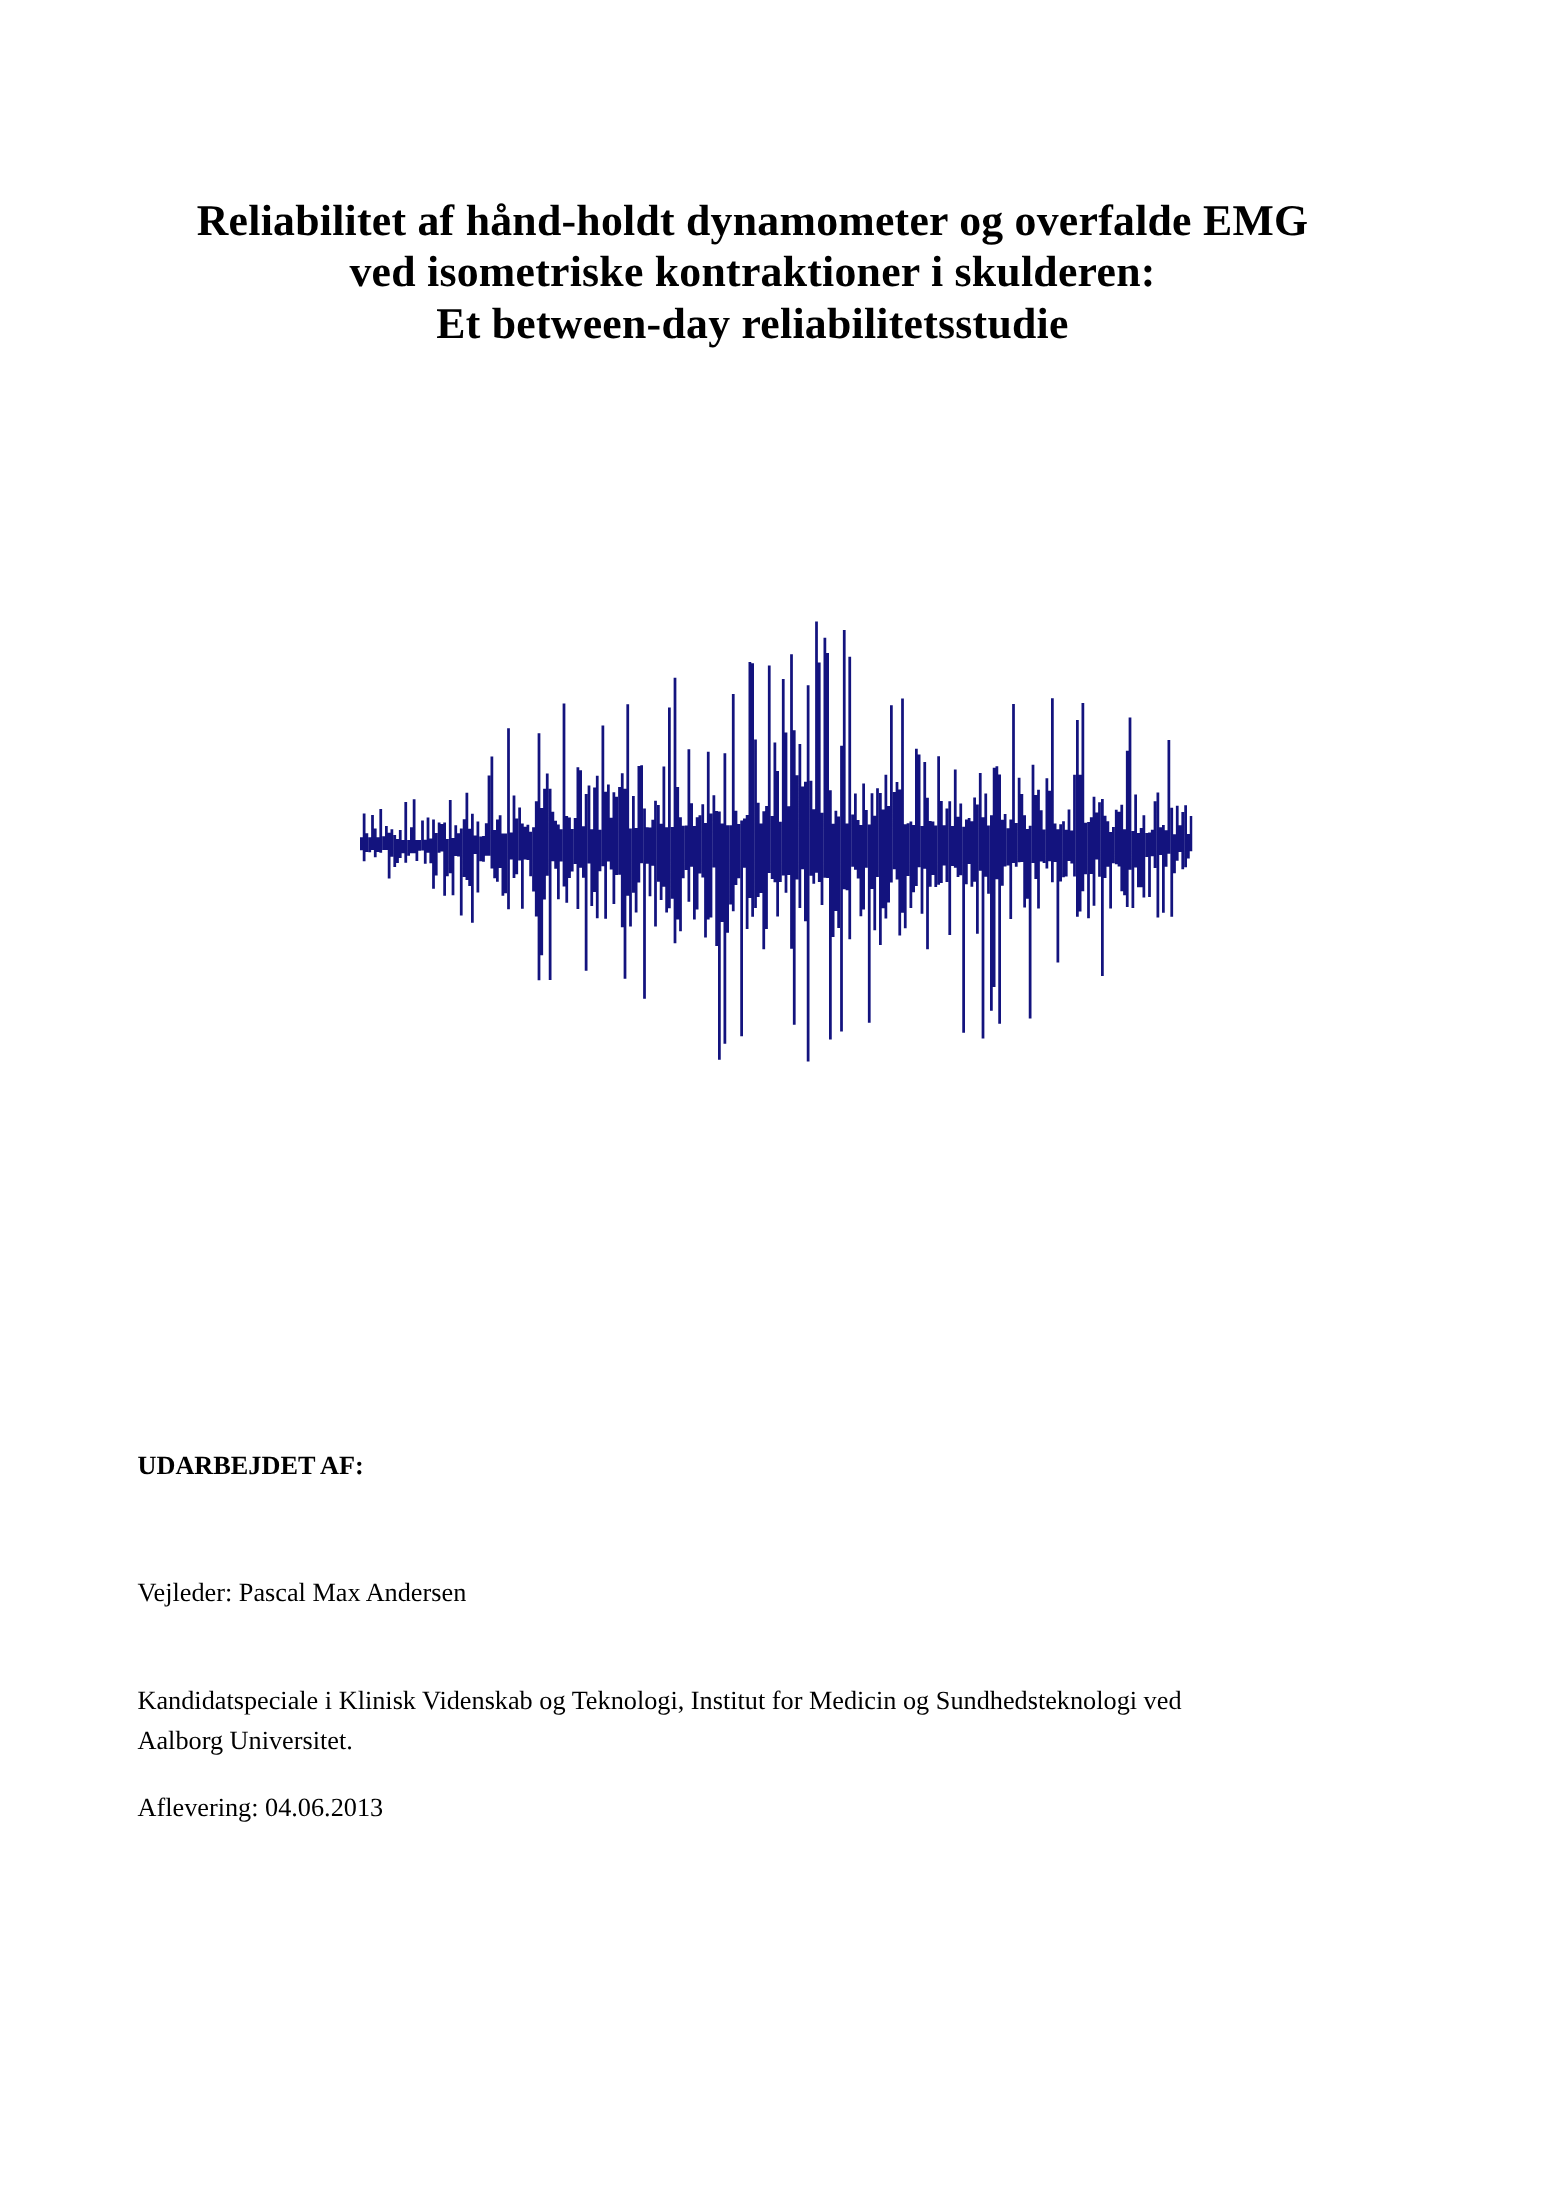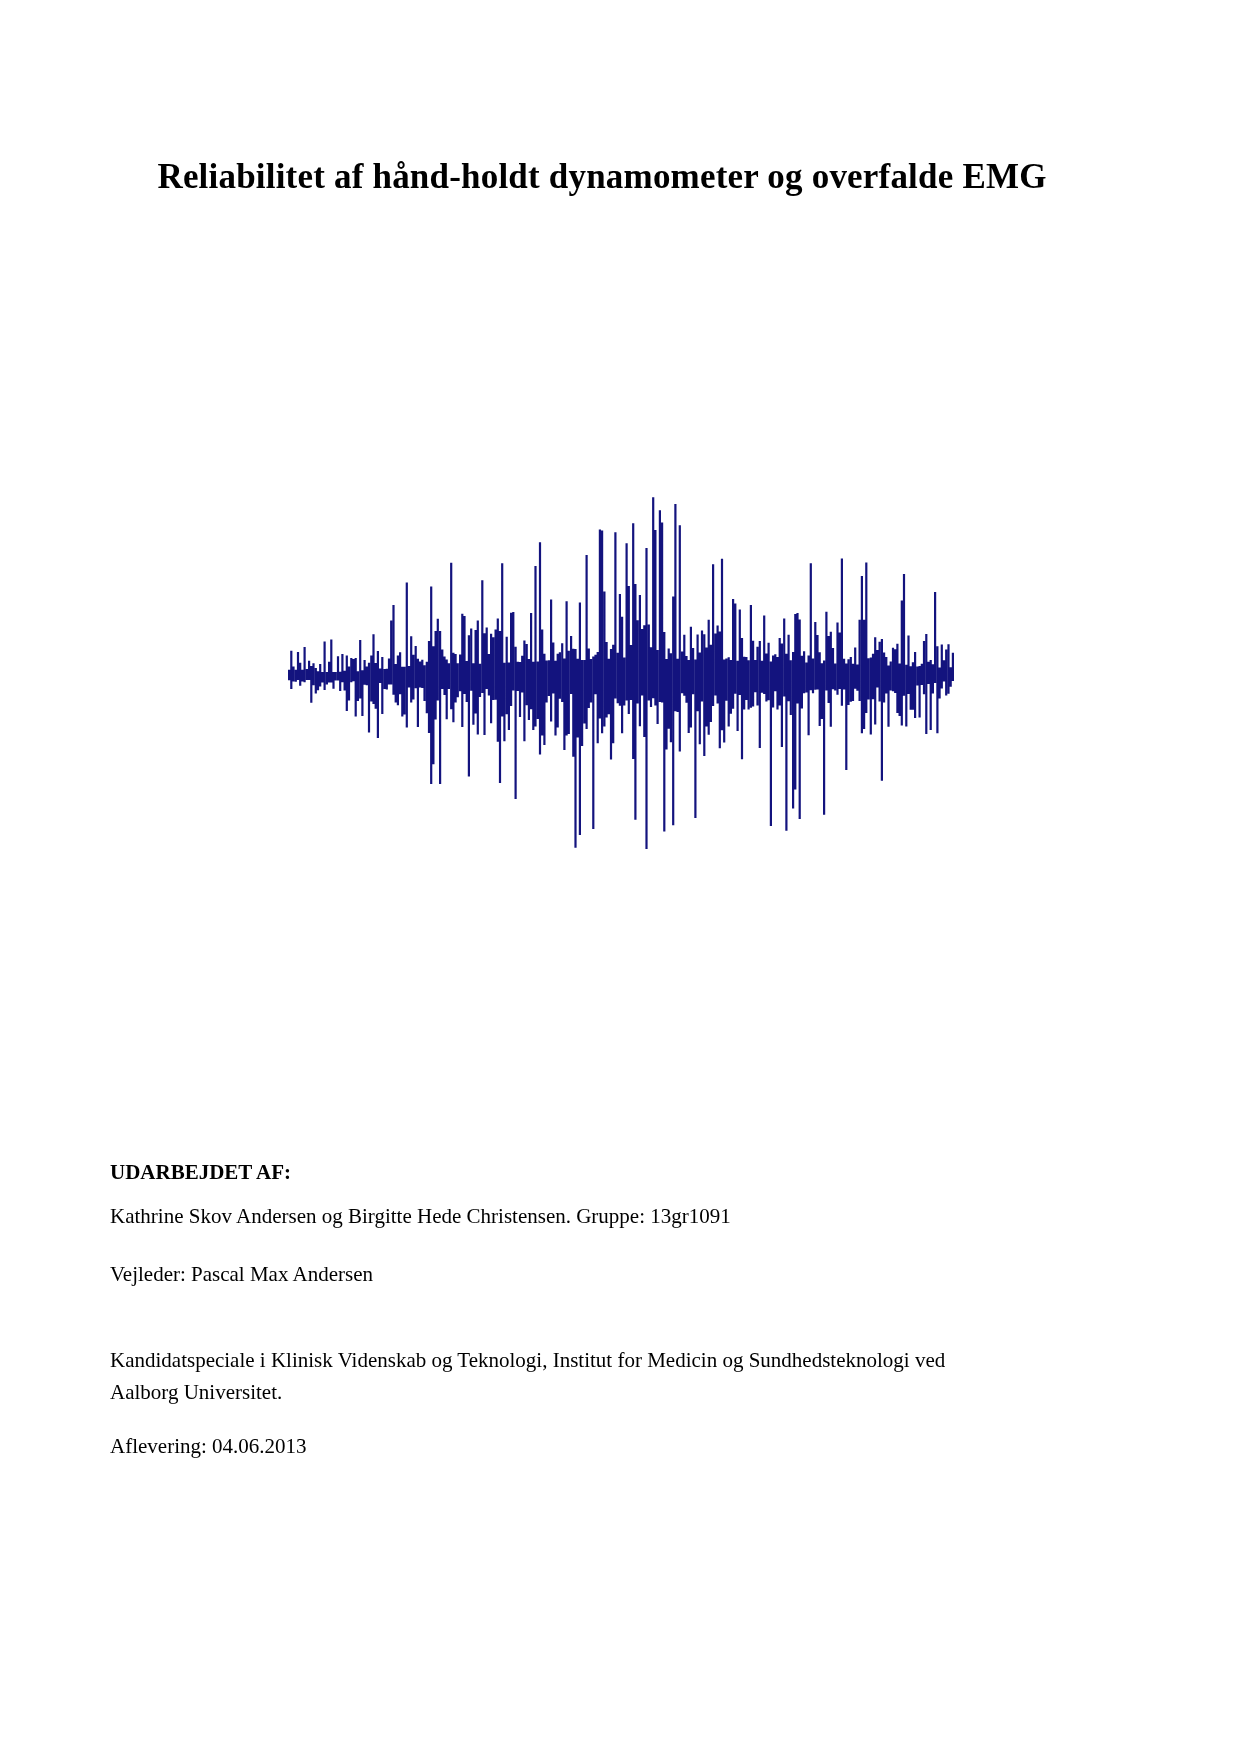--- a/index.html
+++ b/index.html
@@ -48,30 +48,31 @@
   .l-inst2       { top: 1361px; text-align: center; }
   .l-submission  { top: 1415px; }
 </style>
 </head>
 <body>
 
 <div class="page">
 
   <div class="title-block">
     <div>Reliabilitet af hånd-holdt dynamometer og overfalde EMG</div>
+    <div>ved isometriske kontraktioner i skulderen:</div>
+    <div>Et between-day reliabilitetsstudie</div>
   </div>
 
   <div class="waveform-wrap">
     <svg id="emg-svg" viewBox="0 0 666 380" preserveAspectRatio="none">
       <path id="emg-path" fill="none" stroke-width="2.2" d="M1.1 179.7V190.2M3.3 160.7V199.0M5.5 176.6V191.6M7.8 179.8V191.8M10.0 161.9V190.0M12.2 172.7V195.7M14.4 179.8V191.6M16.6 157.1V192.2M18.9 178.9V190.0M21.1 170.7V190.0M23.3 176.1V212.8M25.5 173.3V195.3M27.8 178.0V203.5M30.0 181.2V200.3M32.2 174.0V196.4M34.4 182.0V192.5M36.6 151.5V200.1M38.9 182.0V194.5M41.1 171.7V192.5M43.3 149.4V192.5M45.5 182.0V198.8M47.7 181.9V190.5M50.0 166.3V190.4M52.2 181.8V200.9M54.4 164.0V192.2M56.6 180.7V200.6M58.8 165.6V220.9M61.0 176.4V210.4M63.3 168.0V192.2M65.5 169.1V191.2M67.7 167.9V226.5M69.9 181.2V211.0M72.2 150.0V208.5M74.4 180.3V226.1M76.6 170.1V194.8M78.8 176.6V195.2M81.0 172.8V242.4M83.3 165.4V211.6M85.5 144.2V214.0M87.7 173.0V218.8M89.9 161.0V248.1M92.1 178.4V193.1M94.3 167.1V224.0M96.6 179.1V199.0M98.8 178.7V199.4M101.0 168.5V194.5M103.2 130.4V194.6M105.5 115.1V204.7M107.7 173.9V212.5M109.9 165.6V215.3M112.1 162.2V204.3M114.3 176.8V226.6M116.5 176.8V224.5M118.8 92.5V237.4M121.0 175.9V197.5M123.2 146.3V212.4M125.4 164.7V209.4M127.7 155.9V198.3M129.9 168.8V237.0M132.1 171.4V197.5M134.3 169.7V198.0M136.5 175.3V210.9M138.8 171.7V223.2M141.0 151.0V243.1M143.2 96.5V294.1M145.4 156.3V274.2M147.6 141.0V229.6M149.8 128.7V210.5M152.1 140.9V293.9M154.3 159.4V199.0M156.5 166.5V204.9M158.7 169.6V229.3M160.9 173.3V199.1M163.2 72.7V219.2M165.4 162.8V232.2M167.6 164.0V212.4M169.8 173.2V207.2M172.1 164.4V201.2M174.3 123.7V237.1M176.5 126.1V204.1M178.7 171.0V212.1M180.9 145.2V286.6M183.2 138.4V200.8M185.4 173.3V234.7M187.6 139.9V223.6M189.8 130.5V244.6M192.0 173.8V207.0M194.3 90.3V203.0M196.5 143.3V245.0M198.7 137.5V199.1M200.9 164.1V205.5M203.1 143.7V233.2M205.3 147.3V210.0M207.6 139.6V209.8M209.8 128.5V251.7M212.0 141.0V293.0M214.2 73.3V226.5M216.4 172.8V251.2M218.7 146.8V224.2M220.9 172.4V240.0M223.1 122.7V215.9M225.3 122.1V200.6M227.6 156.7V309.0M229.8 171.8V200.9M232.0 172.0V227.0M234.2 165.8V202.6M236.4 150.6V251.2M238.7 154.0V215.3M240.9 168.9V229.9M243.1 123.1V219.3M245.3 171.7V239.9M247.5 76.0V236.6M249.8 171.6V228.9M252.0 52.2V264.5M254.2 139.6V245.5M256.4 163.7V255.0M258.6 170.6V212.5M260.9 170.3V206.0M263.1 109.4V231.4M265.3 152.6V203.4M267.5 170.7V245.6M269.7 163.7V237.5M271.9 162.2V208.7M274.2 153.3V212.0M276.4 168.4V260.0M278.6 111.3V245.5M280.8 160.7V244.0M283.1 146.1V203.9M285.3 158.7V266.8M287.5 159.1V357.8M289.7 168.7V247.6M291.9 112.5V345.0M294.1 170.1V256.1M296.4 170.1V233.6M298.6 65.1V239.0M300.8 158.6V218.0M303.0 169.1V212.5M305.3 166.4V338.9M307.5 164.8V204.2M309.7 162.0V253.2M311.9 39.5V228.4M314.1 40.6V243.3M316.4 101.6V236.4M318.6 152.1V227.5M320.8 168.8V224.3M323.0 159.0V269.4M325.2 154.8V253.2M327.4 42.3V208.4M329.7 162.8V213.2M331.9 103.9V215.7M334.1 126.7V243.2M336.3 167.4V215.6M338.6 53.2V210.4M340.8 96.0V224.1M343.0 155.0V210.0M345.2 33.3V269.0M347.4 94.1V329.7M349.6 130.2V213.6M351.9 105.1V236.3M354.1 139.1V205.4M356.3 135.3V247.0M358.5 58.1V359.1M360.8 134.5V210.5M363.0 157.3V216.9M365.2 7.2V208.2M367.4 40.0V215.6M369.6 160.1V233.9M371.9 20.2V212.1M374.1 32.4V212.4M376.3 142.1V341.5M378.5 168.9V259.5M380.7 158.5V238.7M382.9 163.2V252.3M385.2 106.6V335.2M387.4 14.0V221.3M389.6 168.8V222.1M391.8 35.3V261.4M394.1 161.5V203.3M396.3 144.8V205.7M398.5 166.0V212.8M400.7 169.9V243.0M402.9 136.8V237.6M405.1 157.9V204.2M407.4 169.5V328.1M409.6 144.5V221.2M411.8 162.5V254.2M414.0 140.6V211.5M416.3 144.3V266.0M418.5 157.5V236.6M420.7 129.7V244.7M422.9 154.8V232.0M425.1 74.2V216.0M427.4 143.6V205.4M429.6 135.5V213.5M431.8 141.6V258.3M434.0 68.8V240.2M436.2 169.4V252.6M438.4 168.6V210.8M440.7 167.2V236.4M442.9 170.0V223.8M445.1 108.9V218.8M447.3 113.5V203.8M449.6 170.8V240.9M451.8 119.6V205.0M454.0 148.1V269.3M456.2 166.7V219.4M458.4 167.1V210.0M460.6 170.3V219.6M462.9 115.0V217.8M465.1 150.8V216.4M467.3 170.1V202.3M469.5 156.7V215.5M471.8 150.9V257.9M474.0 170.8V202.7M476.2 125.6V204.1M478.4 163.4V211.5M480.6 152.8V210.2M482.9 171.4V336.1M485.1 165.6V217.4M487.3 164.3V201.2M489.5 167.0V219.4M491.7 147.9V215.4M493.9 153.5V256.9M496.2 128.4V206.5M498.4 163.8V340.8M500.6 144.7V211.3M502.8 170.3V225.0M505.1 162.1V318.5M507.3 124.1V299.6M509.5 122.9V213.4M511.7 129.6V328.9M513.9 165.8V218.5M516.1 161.2V203.2M518.4 172.5V202.4M520.6 165.5V245.2M522.8 73.2V200.3M525.0 168.4V203.3M527.3 132.1V199.7M529.5 145.1V199.6M531.7 162.2V235.9M533.9 173.2V229.0M536.1 170.6V324.7M538.4 121.7V200.4M540.6 145.9V213.1M542.8 141.8V236.8M545.0 158.1V199.2M547.2 173.6V200.4M549.5 132.6V204.8M551.7 142.5V199.0M553.9 68.6V215.8M556.1 168.7V199.6M558.3 173.4V280.0M560.5 169.3V215.1M562.8 167.0V211.7M565.0 173.8V211.1M567.2 157.5V198.8M569.4 174.4V200.7M571.6 129.7V211.1M573.9 85.9V243.3M576.1 129.8V239.1M578.3 72.4V223.0M580.5 168.2V209.4M582.8 167.5V244.6M585.0 163.7V209.2M587.2 147.3V234.5M589.4 160.0V197.5M591.6 151.8V211.4M593.9 149.1V290.7M596.1 162.5V212.4M598.3 167.0V203.4M600.5 175.5V236.8M602.7 171.6V200.6M605.0 157.7V201.3M607.2 159.3V203.1M609.4 153.8V223.0M611.6 173.4V226.1M613.8 110.5V235.5M616.0 83.9V205.8M618.3 174.8V236.4M620.5 145.5V204.0M622.7 176.3V219.8M624.9 172.3V219.8M627.1 162.1V227.9M629.4 176.4V195.6M631.6 176.0V227.6M633.8 173.8V194.9M636.0 150.9V204.3M638.3 144.0V243.9M640.5 171.8V194.0M642.7 169.9V240.1M644.9 174.2V203.4M647.1 101.9V193.0M649.4 156.2V243.3M651.6 177.4V208.6M653.8 154.6V198.5M656.0 170.2V191.6M658.2 159.5V205.4M660.5 154.2V203.8M662.7 177.2V196.7M664.9 162.8V191.0" stroke="#13137e"></path>
     </svg>
   </div>
 
   <div class="bottom-block">
     <div class="doc-line bold l-heading">UDARBEJDET AF:</div>
-    <div class="doc-line l-authors">Kathrine Skov Andersen og Birgitte Hede Christensen. Gruppe: 13gr1091</div>
     <div class="doc-line l-supervisor">Vejleder: Pascal Max Andersen</div>
     <div class="doc-line l-inst1">Kandidatspeciale i Klinisk Videnskab og Teknologi, Institut for Medicin og Sundhedsteknologi ved</div>
     <div class="doc-line l-inst2">Aalborg Universitet.</div>
     <div class="doc-line l-submission">Aflevering: 04.06.2013</div>
   </div>
 
 </div>
 
 </body></html>

